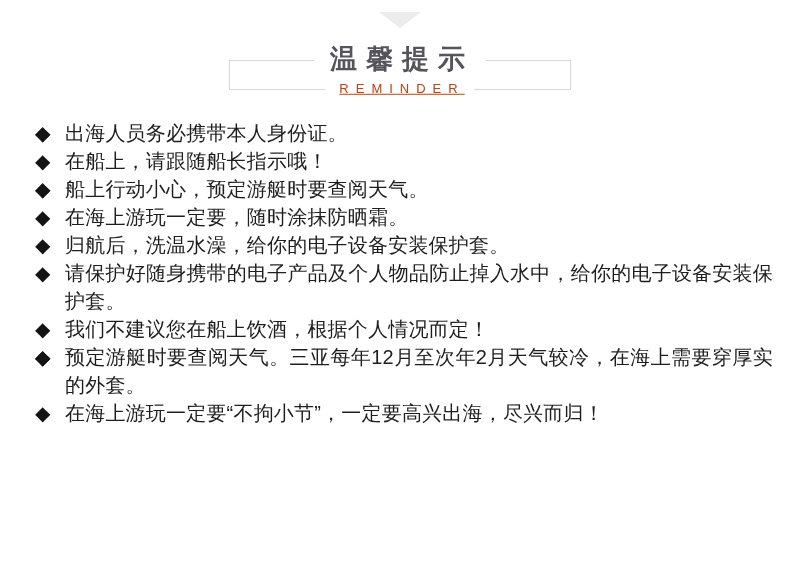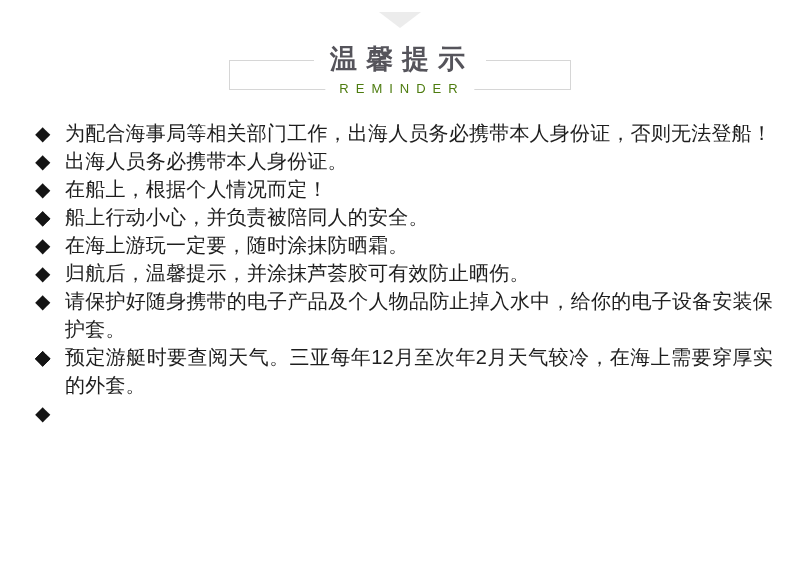--- a/index.html
+++ b/index.html
@@ -47,24 +47,25 @@
     line-height: 1.1;
   }
   .header-subtitle {
     position: absolute;
     left: 50%;
     bottom: 0;
     transform: translate(-50%, 52%);
     background: #ffffff;
     padding: 0 10px 0 14px;
     font-size: 13px;
-    color: #4d7c0f;
+    color: #c2410c;
     letter-spacing: 7px;
     white-space: nowrap;
     line-height: 1.15;
+    text-decoration: underline;
   }
   
   .tips {
     list-style: none;
     margin: 0;
     padding: 29px 27px 0 65px;
   }
   .tip {
     position: relative;
     font-size: 20px;
@@ -90,28 +91,28 @@
 <div>
 
   <div class="triangle-down"></div>
 
   <div class="header-box">
     <h1 class="header-title">温馨提示</h1>
     <div class="header-subtitle">REMINDER</div>
   </div>
 
   <ul class="tips">
-      <li class="tip"><span class="diamond">◆</span><span class="tip-text">为配合海事局等相关部门工作，出海人员务必携带本人身份证，否则无法登船！</span></li>
+      <li class="tip"><span class="diamond">◆</span></li>
       <li class="tip"><span class="diamond">◆</span><span class="tip-text">出海人员务必携带本人身份证。</span></li>
-      <li class="tip"><span class="diamond">◆</span><span class="tip-text">在船上，根据个人情况而定！</span></li>
+      <li class="tip"><span class="diamond">◆</span><span class="tip-text">在船上，请跟随船长指示哦！</span></li>
       <li class="tip"><span class="diamond">◆</span></li>
-      <li class="tip"><span class="diamond">◆</span><span class="tip-text">船上行动小心，并负责被陪同人的安全。</span></li>
+      <li class="tip"><span class="diamond">◆</span><span class="tip-text">船上行动小心，预定游艇时要查阅天气。</span></li>
       <li class="tip"><span class="diamond">◆</span><span class="tip-text">在海上游玩一定要，随时涂抹防晒霜。</span></li>
-      <li class="tip"><span class="diamond">◆</span><span class="tip-text">归航后，温馨提示，并涂抹芦荟胶可有效防止晒伤。</span></li>
+      <li class="tip"><span class="diamond">◆</span><span class="tip-text">归航后，洗温水澡，给你的电子设备安装保护套。</span></li>
       <li class="tip"><span class="diamond">◆</span><span class="tip-text">请保护好随身携带的电子产品及个人物品防止掉入水中，给你的电子设备安装保护套。</span></li>
-      <li class="tip"><span class="diamond">◆</span></li>
+      <li class="tip"><span class="diamond">◆</span><span class="tip-text">我们不建议您在船上饮酒，根据个人情况而定！</span></li>
       <li class="tip"><span class="diamond">◆</span></li>
       <li class="tip"><span class="diamond">◆</span></li>
       <li class="tip"><span class="diamond">◆</span><span class="tip-text">预定游艇时要查阅天气。三亚每年12月至次年2月天气较冷，在海上需要穿厚实的外套。</span></li>
-      <li class="tip"><span class="diamond">◆</span></li>
+      <li class="tip"><span class="diamond">◆</span><span class="tip-text">在海上游玩一定要“不拘小节”，一定要高兴出海，尽兴而归！</span></li>
     </ul>
 
 </div>
 
 </body></html>

